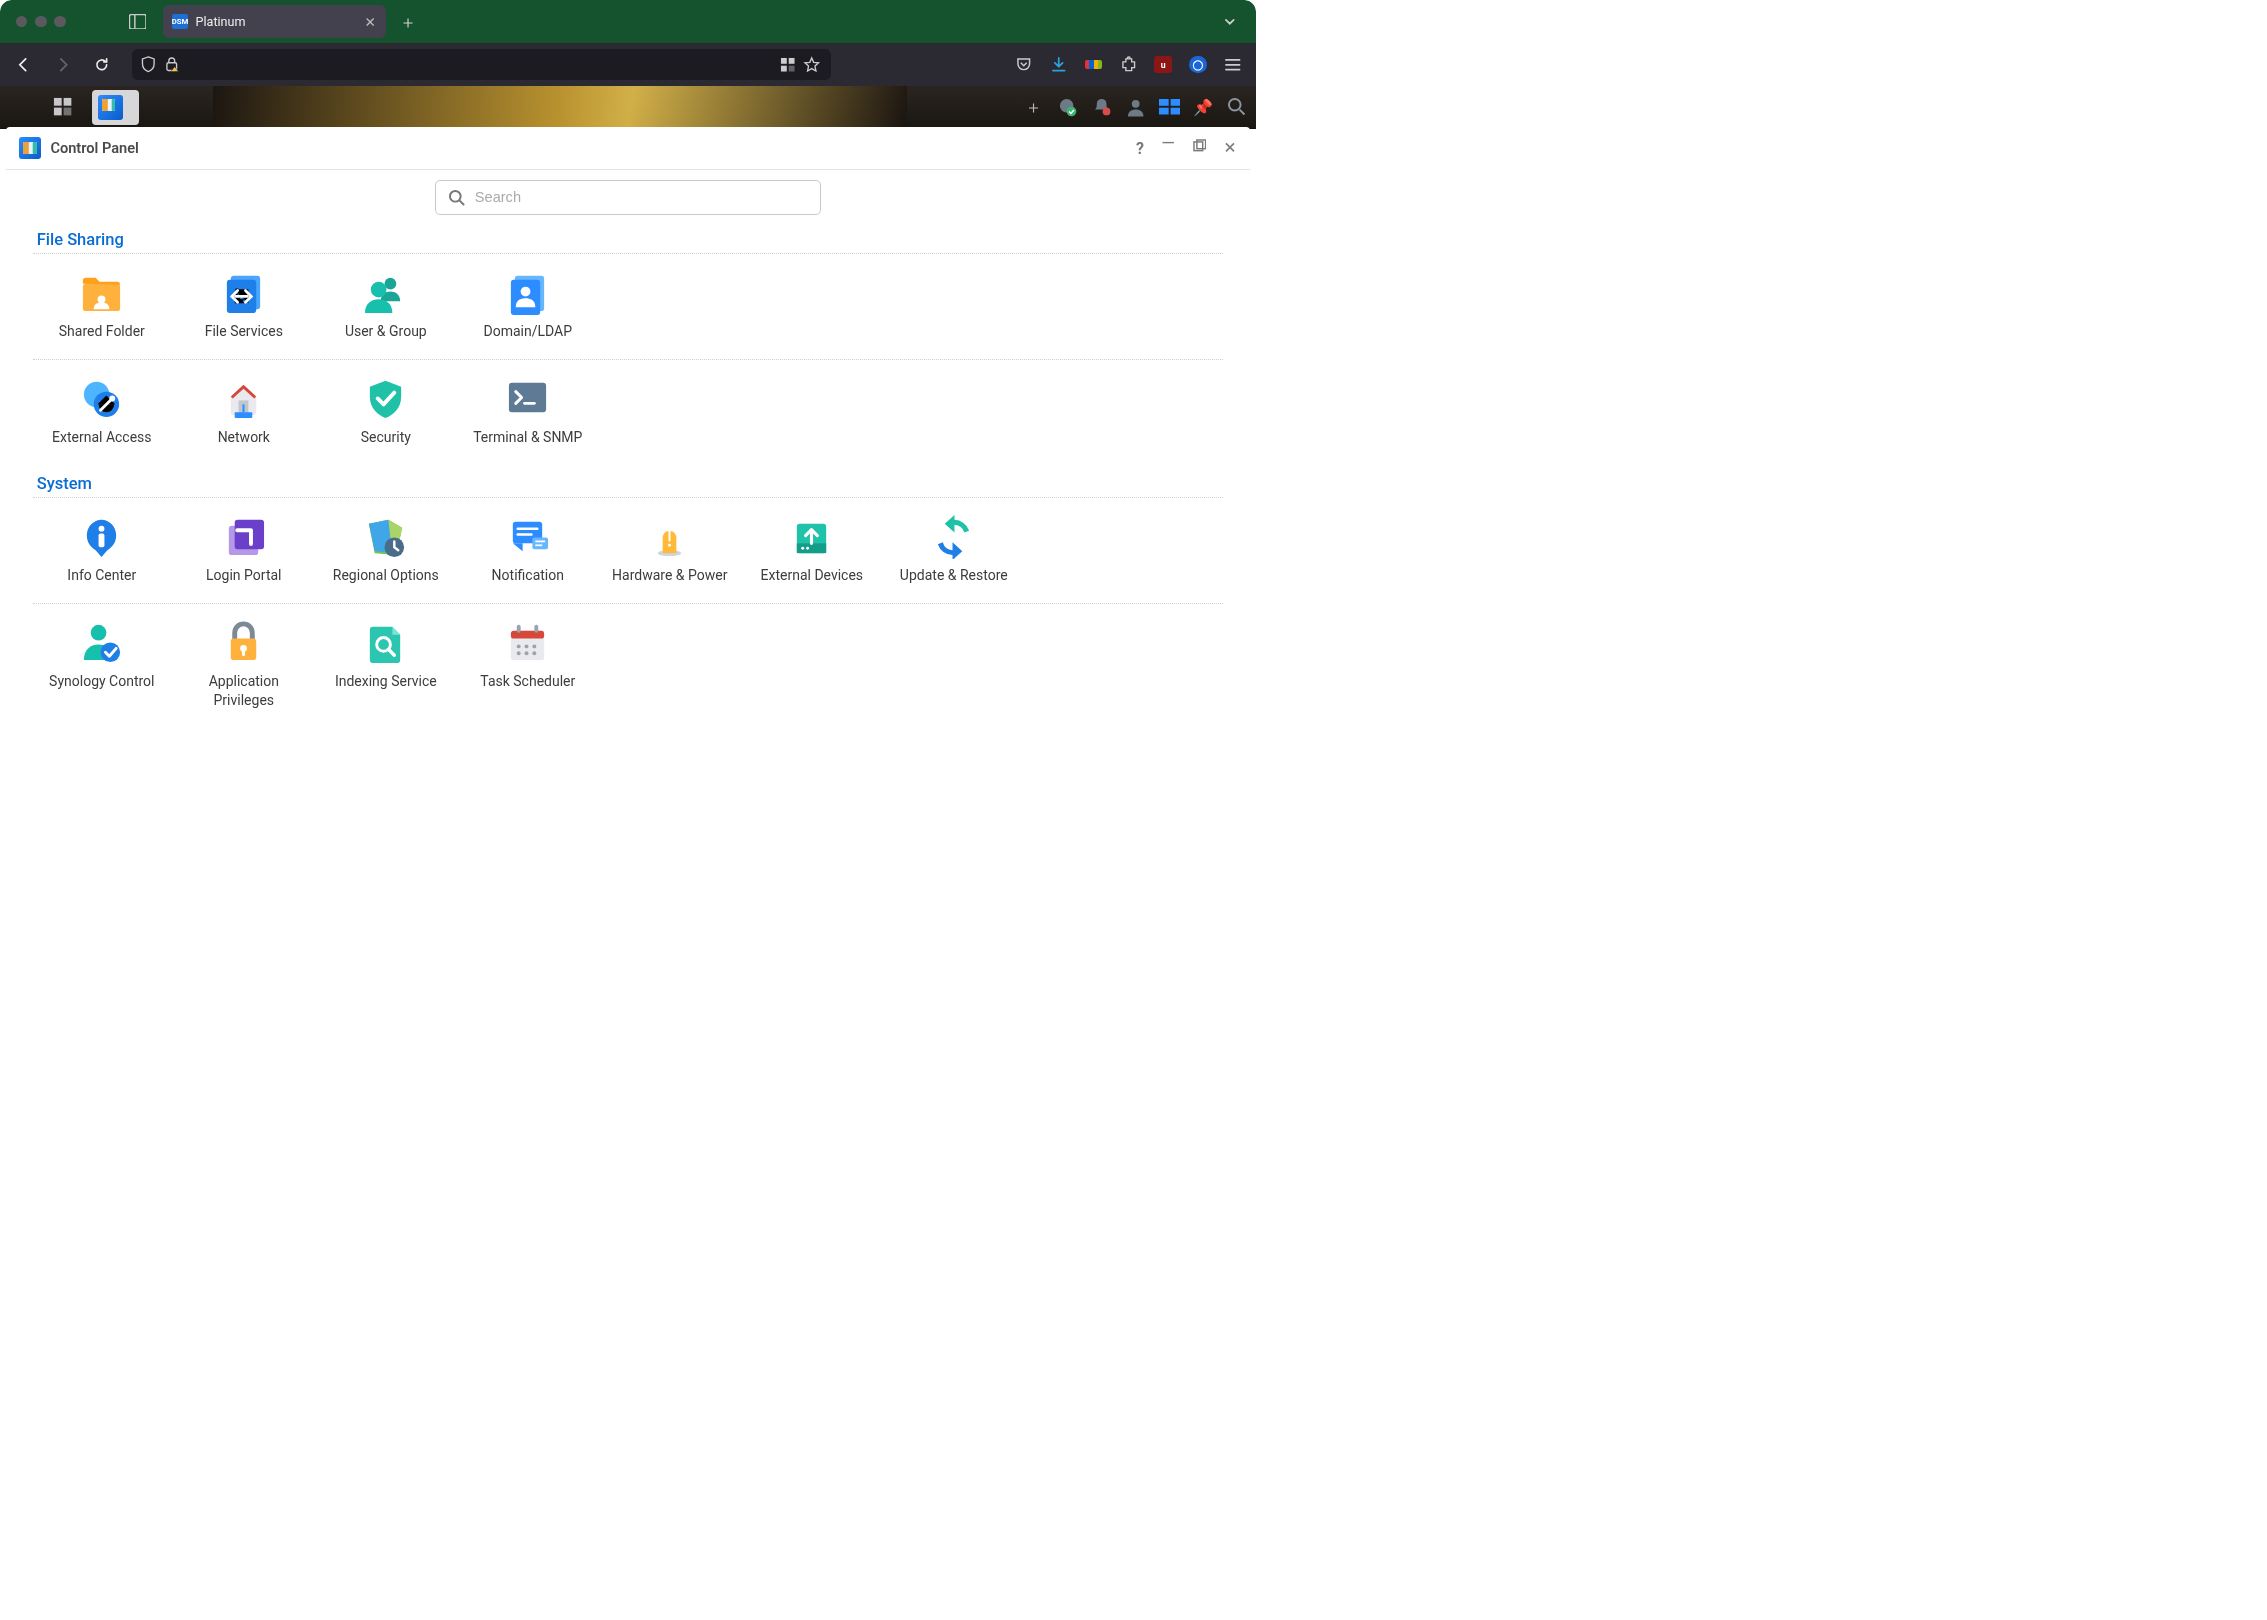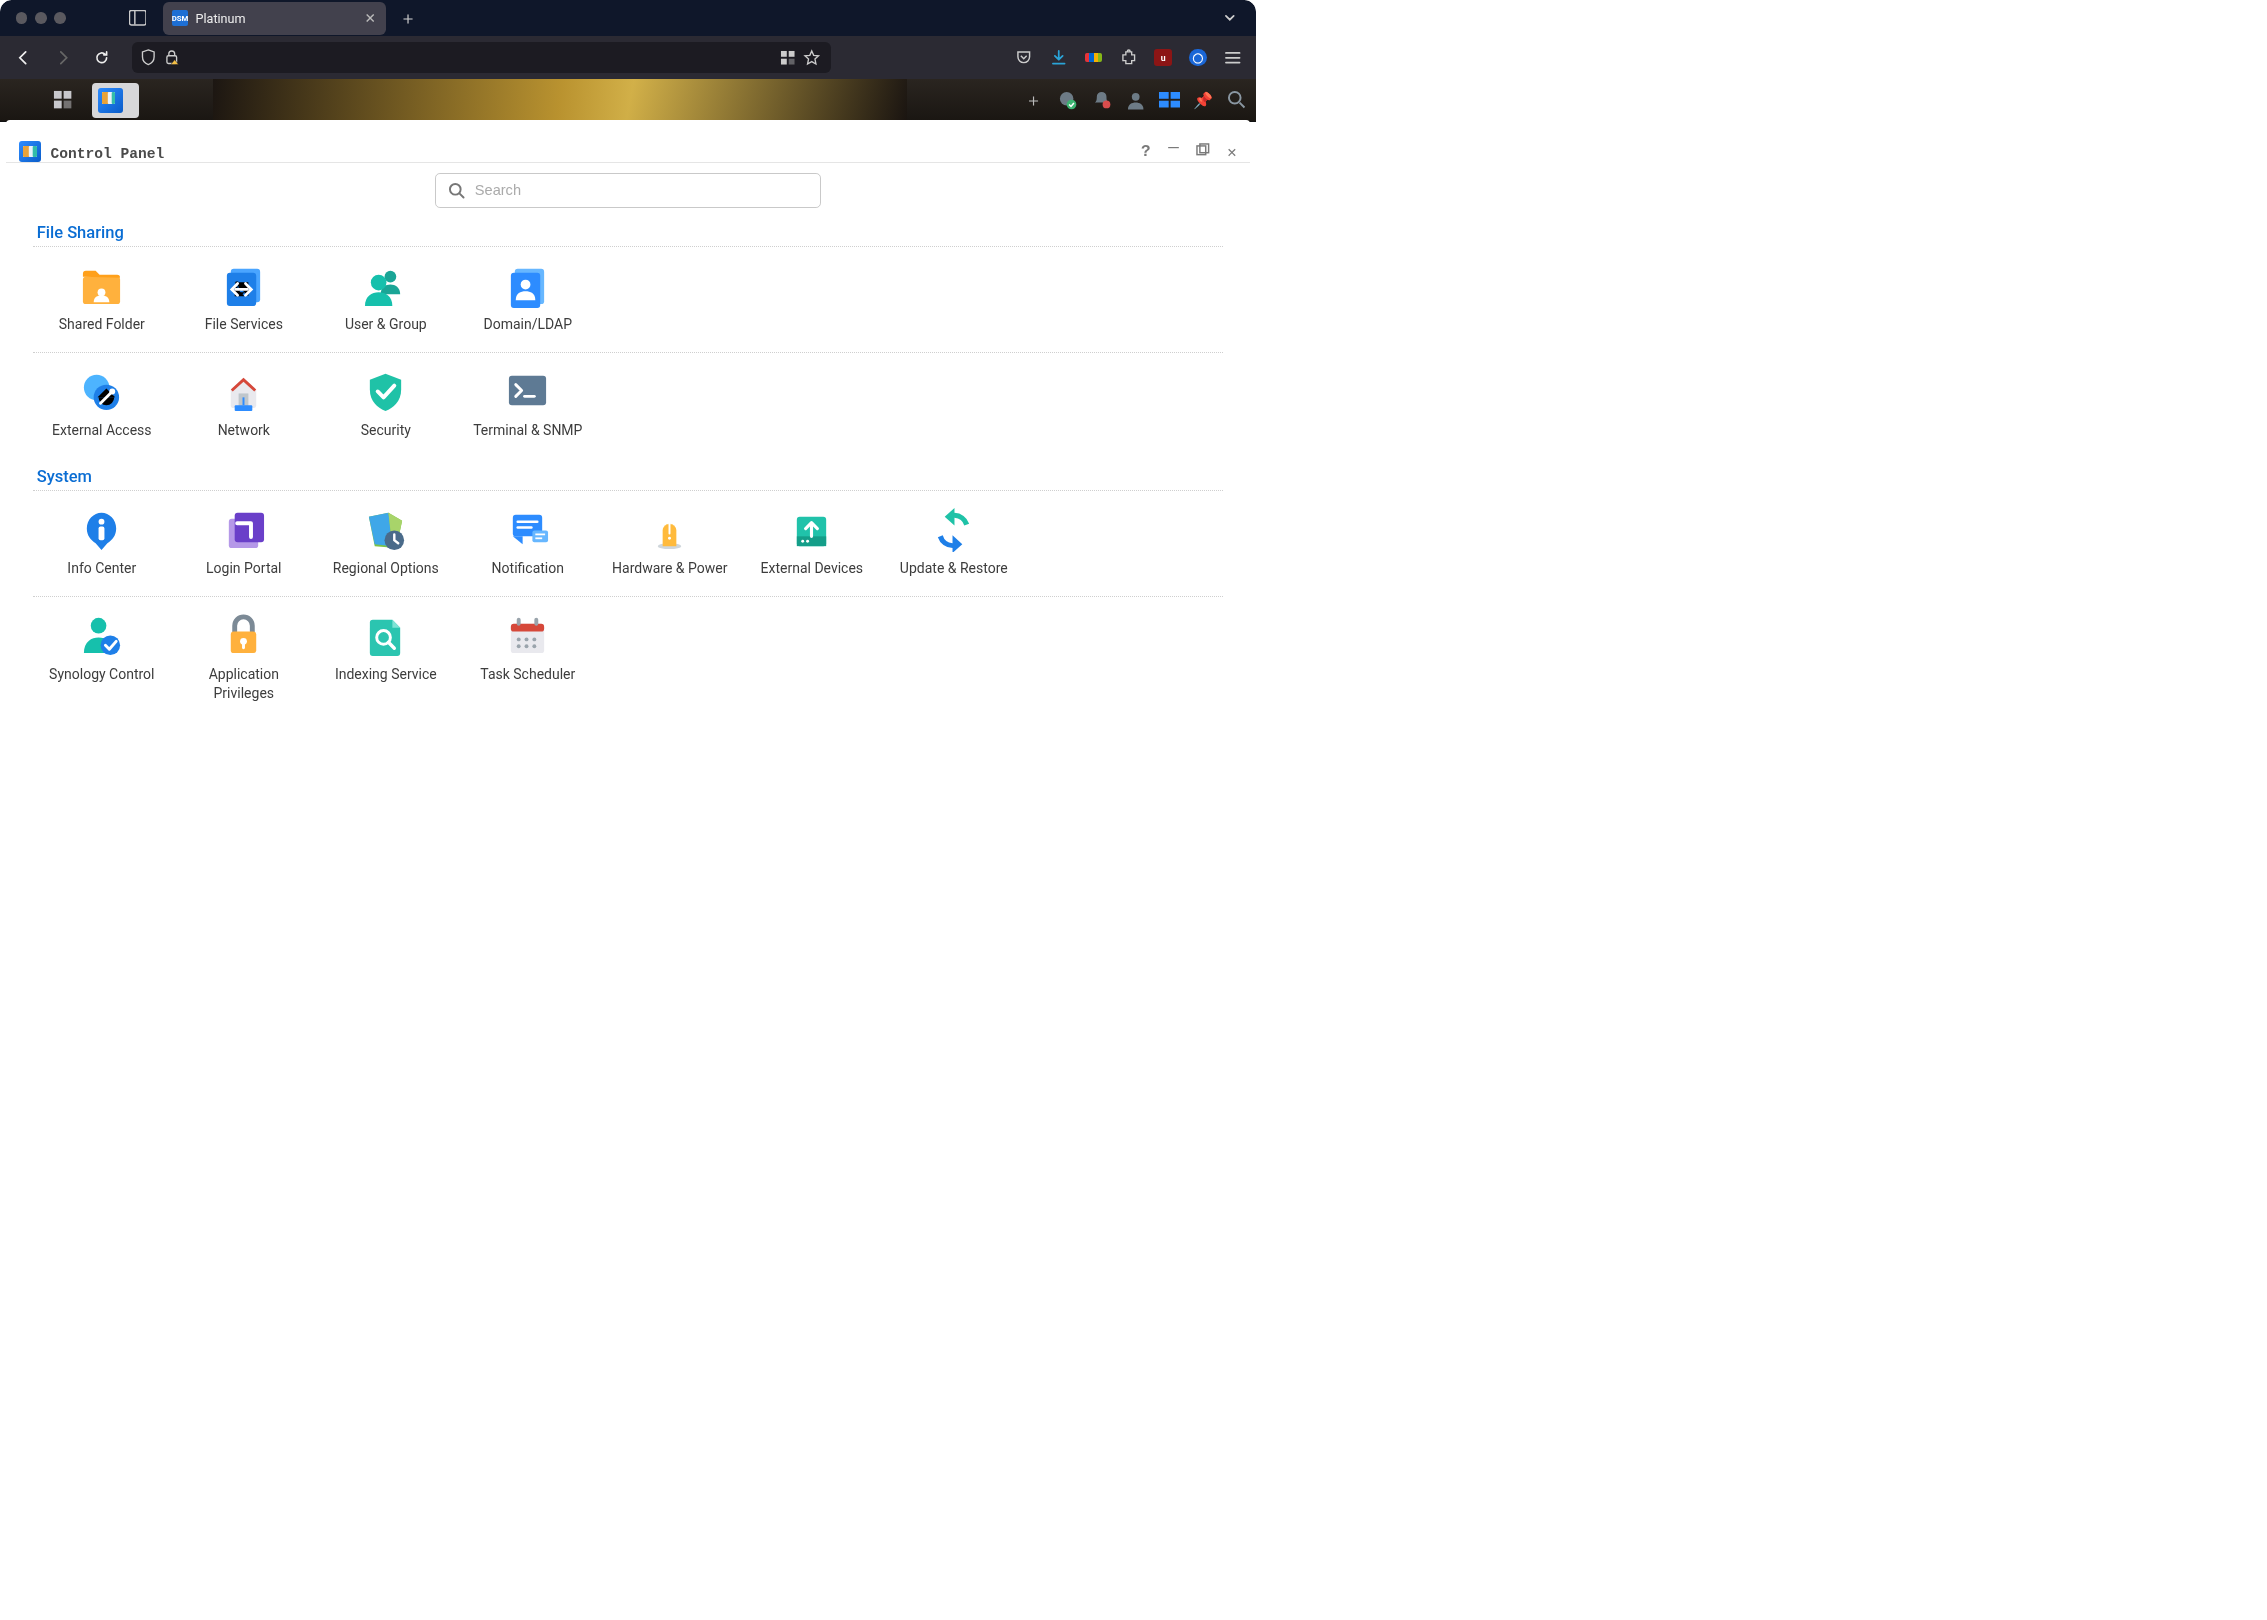--- a/index.html
+++ b/index.html
@@ -7,22 +7,22 @@
     font-family: -apple-system, BlinkMacSystemFont, "Segoe UI", Roboto, sans-serif;
     background: #fff;
     width: 1256px;
     height: 897px;
     overflow: hidden;
     border-radius: 11.6px;
   }
 
   
   .browser-chrome {
-    background: #0f172a;
-    height: 36px;
+    background: #14532d;
+    height: 43px;
     display: flex;
     align-items: center;
     padding: 0 7.8px;
     border-radius: 11.6px 11.6px 0 0;
   }
   .traffic-lights { display: flex; gap: 7.8px; margin-left: 7.8px; }
   .traffic-light { width: 11.6px; height: 11.6px; border-radius: 50%; background: #5a595f; }
   .sidebar-toggle {
     margin-left: 58px;
     width: 27px; height: 27px;
@@ -103,23 +103,22 @@
 
   
   .cp-window{
     background:#fff;
     margin: 0 5.8px;
     border-radius:3.9px 3.9px 0 0;
     position:relative;
     top:-1.9px;
   }
   .cp-titlebar{
-    height:43px;display:flex;align-items:flex-end;padding:0 13.6px;
+    height:43px;display:flex;align-items:center;padding:0 13.6px;
     border-bottom:1px solid #e5e5e5;
-    font-family:Liberation Mono, monospace;
   }
   .cp-title-icon{
     width:21.3px;height:21.3px;background:linear-gradient(135deg,#2d8cff,#0a5cc9);
     border-radius:2.9px;margin-right:9.7px;position:relative;
   }
   .cp-title-icon::after{
     content:"";position:absolute;left:3.9px;top:4.9px;width:13.6px;height:11.6px;
     background:#fff;border-radius:1px;
     box-shadow: inset 5.8px 0 0 #ffa726, inset 9.7px 0 0 #fff, inset 15.5px 0 0 #36c5a4;
     opacity:.9;

